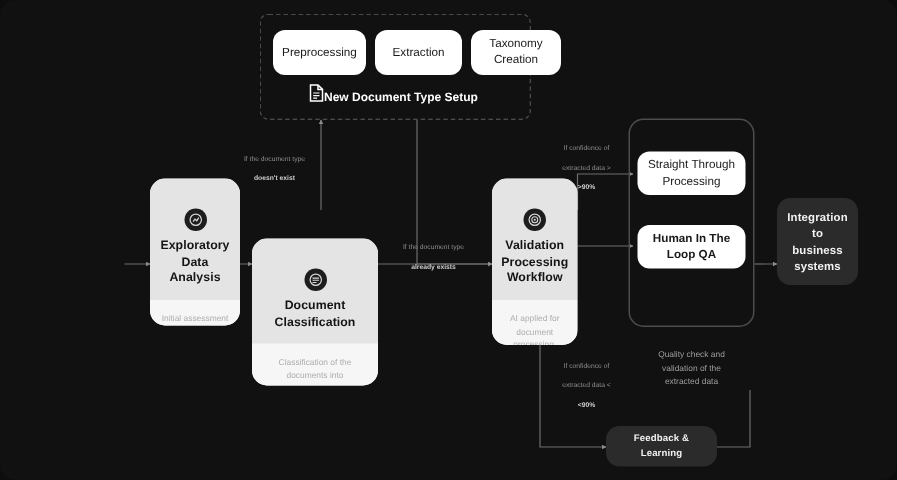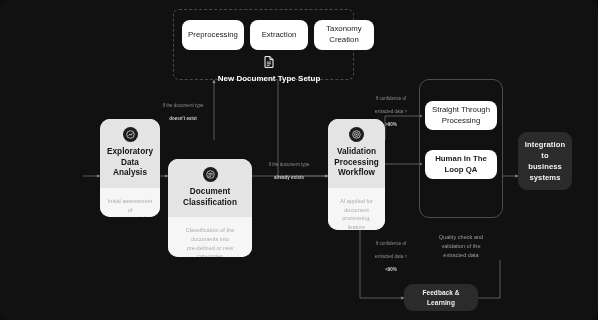--- a/index.html
+++ b/index.html
@@ -62,21 +62,21 @@
     display: flex;
     flex-direction: column;
     align-items: center;
   }
   .card-head {
     width: 100%;
     background: #e4e4e4;
     display: flex;
     flex-direction: column;
     align-items: center;
-    padding: 8px 4px 9px;
+    padding: 20px 4px 9px;
   }
   .card-title {
     font-size: 8.2px;
     font-weight: bold;
     color: #141414;
     line-height: 1.3;
     text-align: center;
     margin-top: 5px;
     letter-spacing: .05px;
   }
@@ -112,21 +112,21 @@
   }
   .group-solid {
     position: absolute;
     border: 1px solid #4d4d4d;
     border-radius: 10px;
     background: transparent;
   }
   .group-label {
     position: absolute;
     display: flex;
-    flex-direction: column;
+    flex-direction: row;
     align-items: center;
     color: #ffffff;
     font-size: 8px;
     font-weight: bold;
     line-height: 1.3;
   }
   .group-label .glabel-txt { margin-top: 3px; }
   .vdesc {
     position: absolute;
     font-size: 5.6px;

